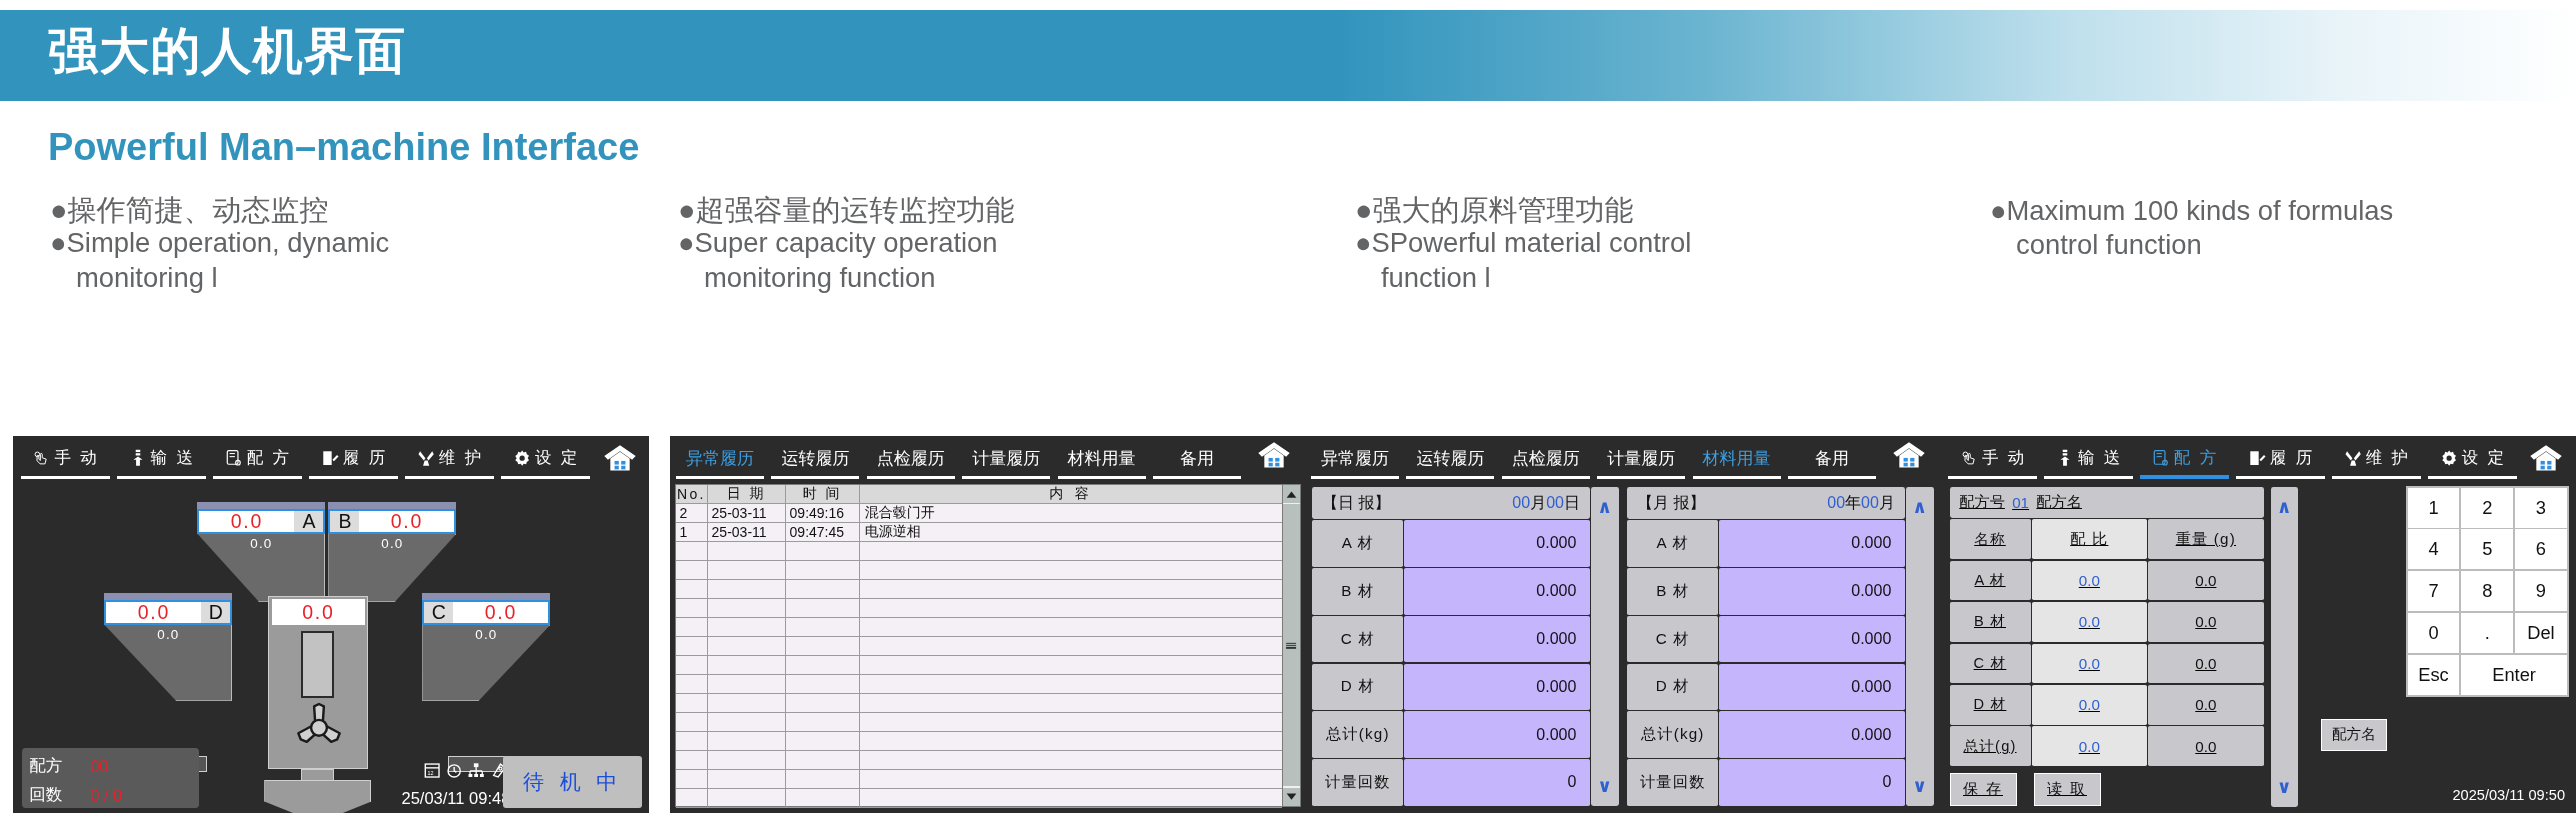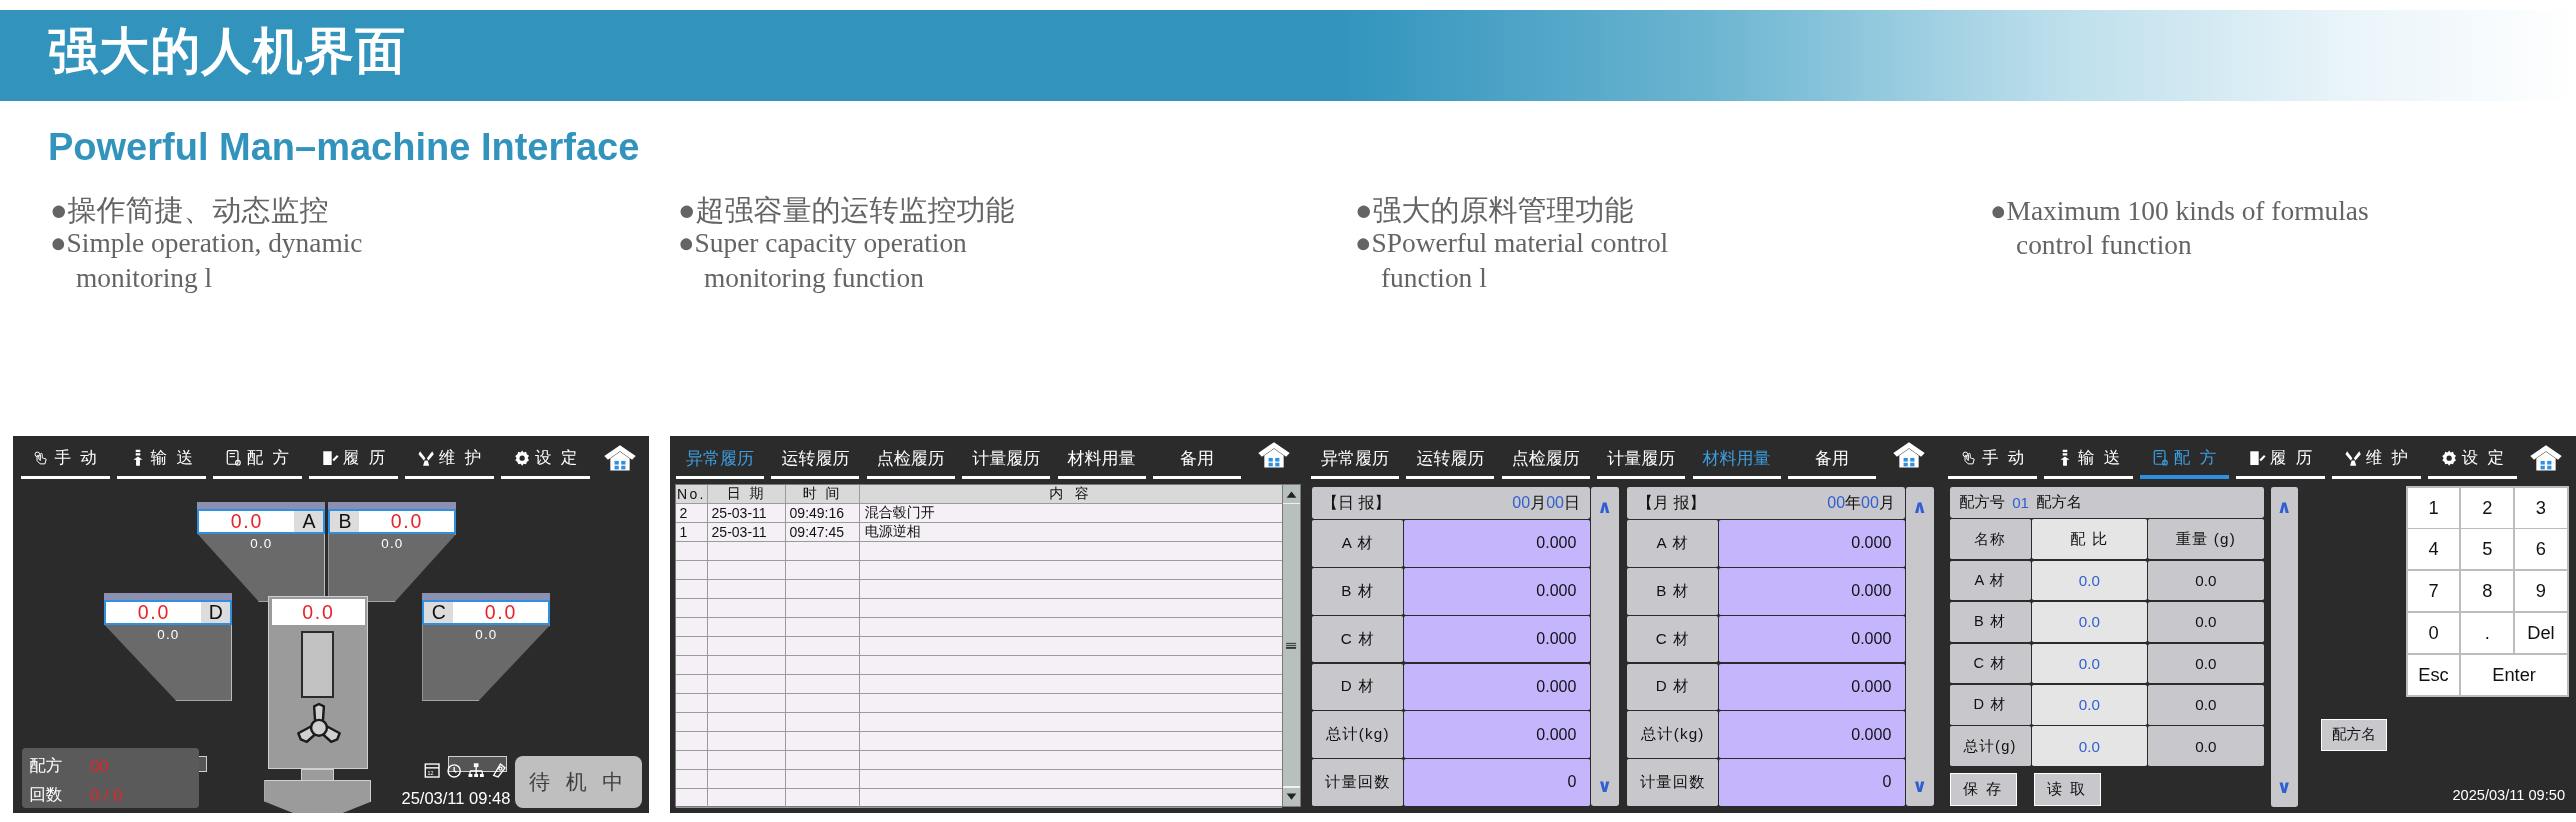--- a/index.html
+++ b/index.html
@@ -21,21 +21,21 @@
     font-size: 50px; font-weight: bold; color: #ffffff;
     letter-spacing: 1.2px; line-height: 1;
   }
   .sub-title {
     position: absolute; left: 48px; top: 128px;
     font-size: 38px; font-weight: bold; color: #3294bd;
     letter-spacing: 0px; line-height: 1;
   }
 
   
-  .bullets { position: absolute; left: 0; top: 194px; width: 2576px; height: 177px; font-family: Liberation Serif, serif; }
+  .bullets { position: absolute; left: 0; top: 194px; width: 2576px; height: 177px; }
   .bcol { position: absolute; top: 0; }
   .bcol:nth-child(1) { left: 50px;   width: 598px; }
   .bcol:nth-child(2) { left: 678px; width: 598px; }
   .bcol:nth-child(3) { left: 1355px; width: 598px; }
   .bcol:nth-child(4) { left: 1990px; width: 586px; }
   .brow { display: flex; align-items: flex-start; color: #636466; }
   .bcn { font-size: 29px; line-height: 1.12; color: #636466; }
   .ben { font-size: 27.4px; line-height: 1.25; color: #636466; }
   .ben-wrap { padding-left: 26px; }
 
@@ -110,23 +110,23 @@
     position: absolute; left: 8.5px; bottom: 4.9px; width: 177px; height: 60px;
     background: #5a5a5a; border-radius: 3.7px; padding: 3.7px 7.3px; color: #ffffff;
   }
   .info-row { display: flex; align-items: center; font-size: 16.5px; height: 29px; }
   .info-lbl { width: 61px; }
   .info-red { color: #e8222a; }
 
   .statusicons { position: absolute; right: 142px; bottom: 32px; display: flex; gap: 3.7px; align-items: center; }
   .clock-date { position: absolute; right: 139px; bottom: 4.9px; color: #ffffff; font-size: 16.5px; white-space: nowrap; }
   .standby {
-    position: absolute; right: 7.3px; bottom: 4.9px; width: 127px; height: 52px;
-    background: #bfbfbf; border-radius: 8px; display: flex; align-items: center; justify-content: center;
-    font-size: 21px; color: #404040; letter-spacing: 4.9px;
+    position: absolute; right: 7.3px; bottom: 4.9px; width: 139px; height: 52px;
+    background: #bfbfbf; border-radius: 3px; display: flex; align-items: center; justify-content: center;
+    font-size: 21px; color: #1d4ed8; letter-spacing: 4.9px;
   }
 
   
   .logwrap { position: absolute; left: 4.9px; right: 4.9px; top: 48px; bottom: 6.1px; display: flex; }
   .logtable { flex: 1; background: #f4f0f5; border: 0.6px solid #7a7a7a; }
   .lrow { display: flex; height: 19px; border-bottom: 0.6px solid #9b9b9b; font-size: 14px; color: #111; }
   .lrow.head { background: #d9d9d9; font-weight: normal; }
   .lc0 { width: 32px;  border-right: 0.6px solid #9b9b9b; display:flex; align-items:center; padding-left: 3.7px; }
   .lc1 { width: 78px; border-right: 0.6px solid #9b9b9b; display:flex; align-items:center; padding-left: 3.7px; }
   .lc2 { width: 74px; border-right: 0.6px solid #9b9b9b; display:flex; align-items:center; padding-left: 3.7px; text-align: right; }
@@ -149,21 +149,21 @@
   }
   .rep-hdr .rh-val { margin-left: auto; color: #2f5fd0; font-size: 16px; }
   .rep-hdr .rh-val .unit { color: #111; }
   .rep-row { flex: 1; display: flex; gap: 1.2px; min-height: 0; }
   .rep-c1 { width: 91px; background: #c7c7cc; border-radius: 1.8px; display: flex; align-items: center; justify-content: center; font-size: 15.2px; color: #111; letter-spacing: 1.2px; }
   .rep-c2 { flex: 1; background: #c4b5fd; border-radius: 1.8px; display: flex; align-items: center; justify-content: flex-end; padding-right: 13.4px; font-size: 16px; color: #111; }
   .rep-scroll { width: 28px; background: #c7c7cc; border-radius: 2.4px; display: flex; flex-direction: column; justify-content: space-between; align-items: center; padding: 8.5px 0; color: #2f5fd0; font-size: 18.3px; font-weight: bold; }
 
   
   .f4wrap { position: absolute; left: 8.5px; right: 6.1px; top: 51px; bottom: 6.1px; display: flex; gap: 7.3px; }
-  .f4left { width: 314px; display: flex; flex-direction: column; gap: 1.8px; }
+  .f4left { width: 314px; display: flex; flex-direction: column; gap: 1.8px; text-decoration: underline; }
   .f4-hdr { height: 30.5px; background: #c7c7cc; border-radius: 2.4px; display: flex; align-items: center; padding: 0 9.8px; font-size: 15.2px; color: #111; gap: 7.3px; }
   .f4-hdr .num { color: #2f5fd0; }
   .f4-row { flex: 1; display: flex; gap: 1.2px; min-height: 0; }
   .f4-c1 { width: 81px; background: #c7c7cc; border-radius: 1.8px; display: flex; align-items: center; justify-content: center; font-size: 14.6px; color: #111; letter-spacing: 1.2px; }
   .f4-c2 { flex: 1; background: #e5e5e5; border-radius: 1.8px; display: flex; align-items: center; justify-content: center; font-size: 15.2px; color: #2f5fd0; }
   .f4-c3 { flex: 1; background: #c7c7cc; border-radius: 1.8px; display: flex; align-items: center; justify-content: center; font-size: 15.2px; color: #111; }
   .f4-row.head .f4-c2, .f4-row.head .f4-c3 { color: #111; letter-spacing: 1.2px; }
   .f4-btns { height: 39px; display: flex; gap: 17px; padding-top: 4.9px; }
   .f4-btn { width: 67px; height: 33px; background: #c7c7cc; border: 1.8px solid #ffffff; display: flex; align-items: center; justify-content: center; font-size: 15.2px; color: #111; letter-spacing: 1.8px; }
   .f4-scroll { width: 27px; background: #c7c7cc; border-radius: 2.4px; display: flex; flex-direction: column; justify-content: space-between; align-items: center; padding: 8.5px 0; color: #2f5fd0; font-size: 18.3px; font-weight: bold; }

